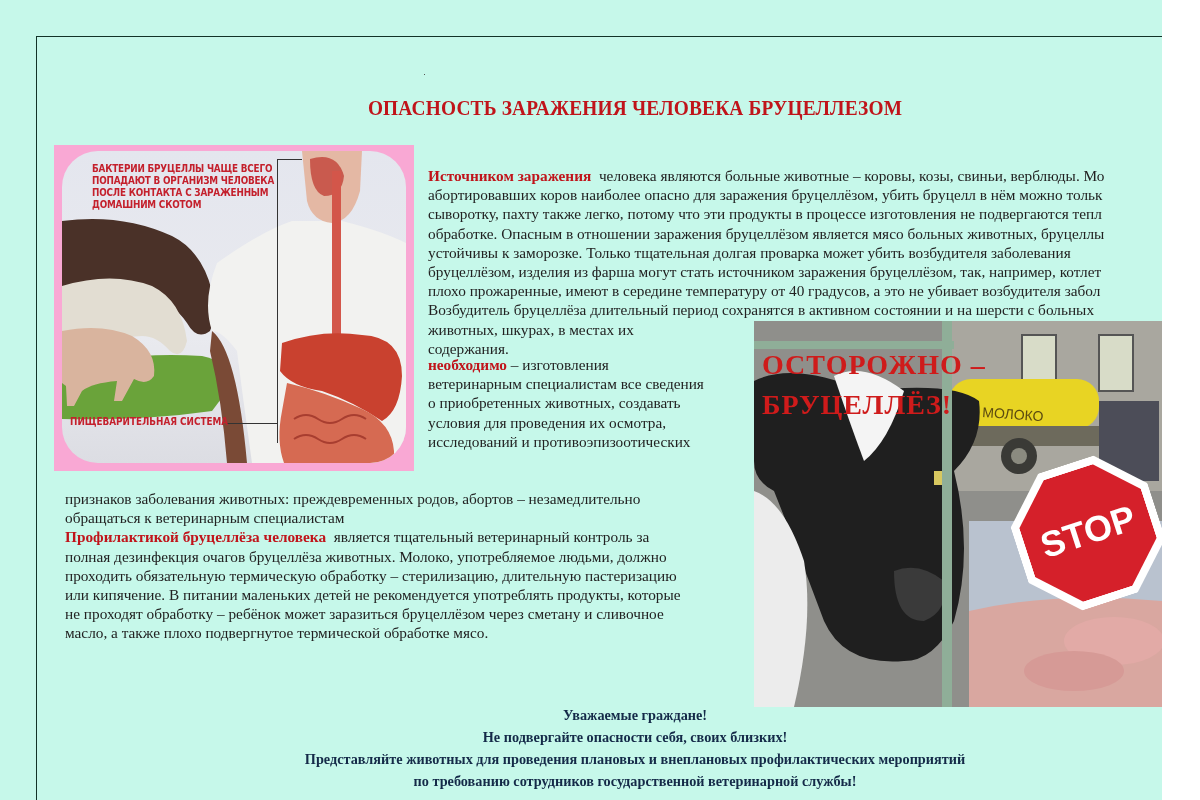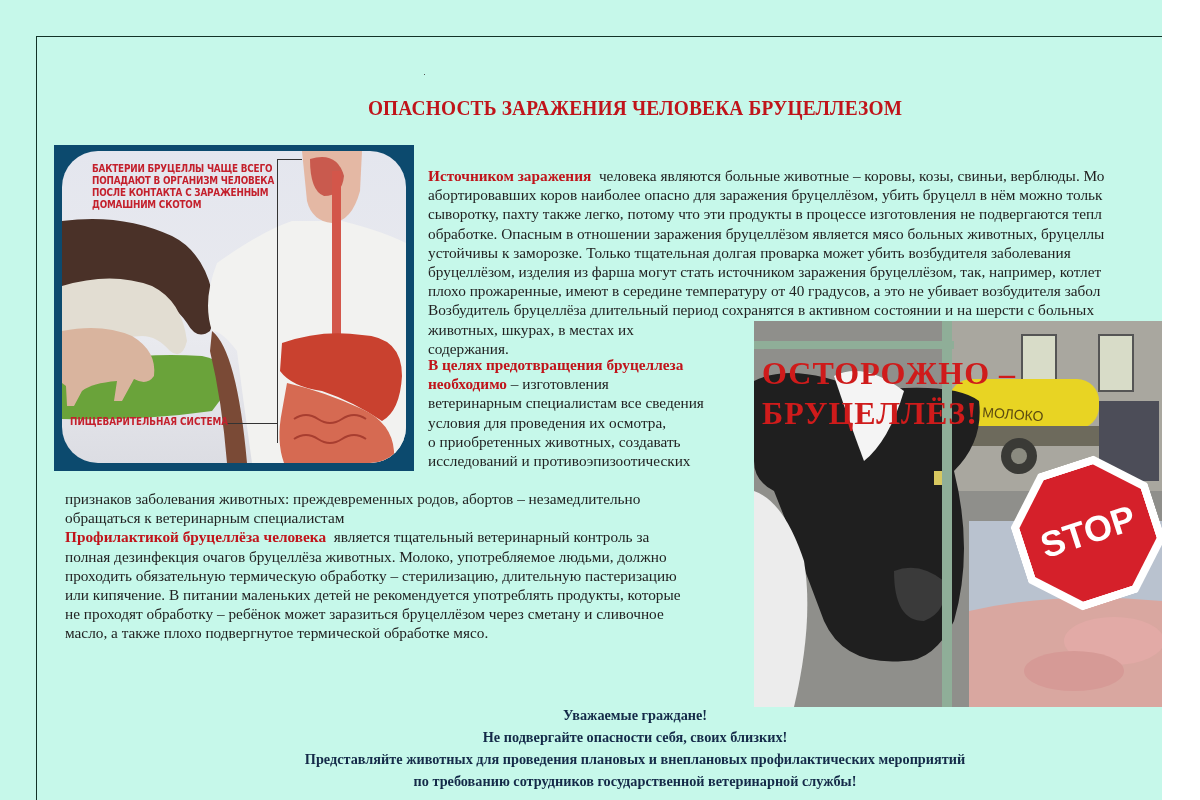--- a/index.html
+++ b/index.html
@@ -29,21 +29,21 @@
     position:absolute;
   }
   .hl { color:#c0141a; font-weight:bold; }
   .p1 { left:428px; top:146px; width:740px; overflow:hidden;margin-top:20px; }
   .p2 { left:428px; top:355px; }
   .p3 { left:55px; top:489px;margin-left:10px; }
 
   
   .img-left {
     position:absolute; left:54px; top:145px; width:360px; height:326px;
-    background:#0c4a6e; overflow:hidden;
+    background:#f9a8d4; overflow:hidden;
   }
   .img-left .inner {
     position:absolute; left:8px; top:6px; right:8px; bottom:8px;
     border-radius:36px; background:linear-gradient(180deg,#e4e6ee 0%,#e9eaef 60%,#dcdde3 100%);
     overflow:hidden;
   }
   .img-left .cap {
     position:absolute; left:30px; top:12px; color:#c4202c; font-family:"DejaVu Sans", sans-serif;
     font-weight:bold; font-size:9.6px; line-height:12px; letter-spacing:-0.2px;
     transform:scaleX(0.92); transform-origin:0 0;
@@ -53,22 +53,22 @@
     font-weight:bold; font-size:9.6px; transform:scaleX(0.92); transform-origin:0 0;
   }
   .leader { position:absolute; background:#333; }
 
   
   .img-right {
     position:absolute; left:754px; top:321px; width:408px; height:386px;
     background:#9a9a98; overflow:hidden;
   }
   .img-right .warn {
-    position:absolute; left:8px; top:32px; color:#cf1b1b; font-weight:bold;
-    font-size:32px; line-height:40px; letter-spacing:1px;
+    position:absolute; left:8px; top:24px; color:#cf1b1b; font-weight:bold;
+    font-size:28px; line-height:40px; letter-spacing:1px;
   }
   .stop {
     position:absolute; left:270px; top:148px; width:128px; height:128px;
     background:#d5202a;
     clip-path:polygon(30% 0,70% 0,100% 30%,100% 70%,70% 100%,30% 100%,0 70%,0 30%);
     transform:rotate(-18deg);
   }
   .stop-border {
     position:absolute; left:262px; top:140px; width:144px; height:144px; background:#ffffff;
     clip-path:polygon(30% 0,70% 0,100% 30%,100% 70%,70% 100%,30% 100%,0 70%,0 30%);
@@ -142,25 +142,24 @@
   <div>обработке. Опасным в отношении заражения бруцеллёзом является мясо больных животных, бруцеллы</div>
   <div>устойчивы к заморозке. Только тщательная долгая проварка может убить возбудителя заболевания</div>
   <div>бруцеллёзом, изделия из фарша могут стать источником заражения бруцеллёзом, так, например, котлет</div>
   <div>плохо прожаренные, имеют в середине температуру от 40 градусов, а это не убивает возбудителя забол</div>
   <div>Возбудитель бруцеллёза длительный период сохранятся в активном состоянии и на шерсти с больных</div>
   <div>животных, шкурах, в местах их</div>
   <div>содержания.</div>
 </div>
 
 <div class="text p2">
-  <div class="hl">В целях предотвращения бруцеллеза</div>
   <div><span class="hl">необходимо</span><span style="white-space:pre"> – изготовления</span></div>
   <div>ветеринарным специалистам все сведения</div>
+  <div>о приобретенных животных, создавать</div>
   <div>условия для проведения их осмотра,</div>
-  <div>о приобретенных животных, создавать</div>
   <div>исследований и противоэпизоотических</div>
 </div>
 
 <div class="text p3">
   <div>признаков заболевания животных: преждевременных родов, абортов – незамедлительно</div>
   <div>обращаться к ветеринарным специалистам</div>
   <div><span class="hl">Профилактикой бруцеллёза человека</span><span style="white-space:pre">  является тщательный ветеринарный контроль за</span></div>
   <div>полная дезинфекция очагов бруцеллёза  животных. Молоко, употребляемое людьми, должно</div>
   <div>проходить обязательную термическую обработку – стерилизацию, длительную пастеризацию</div>
   <div>или кипячение. В питании маленьких детей не рекомендуется употреблять продукты, которые</div>

